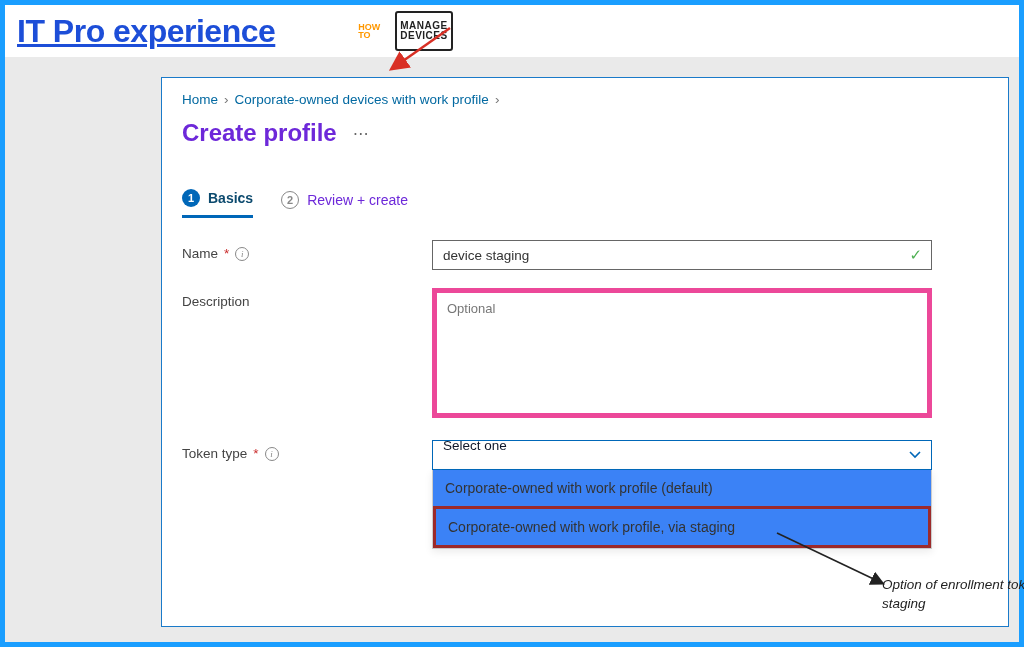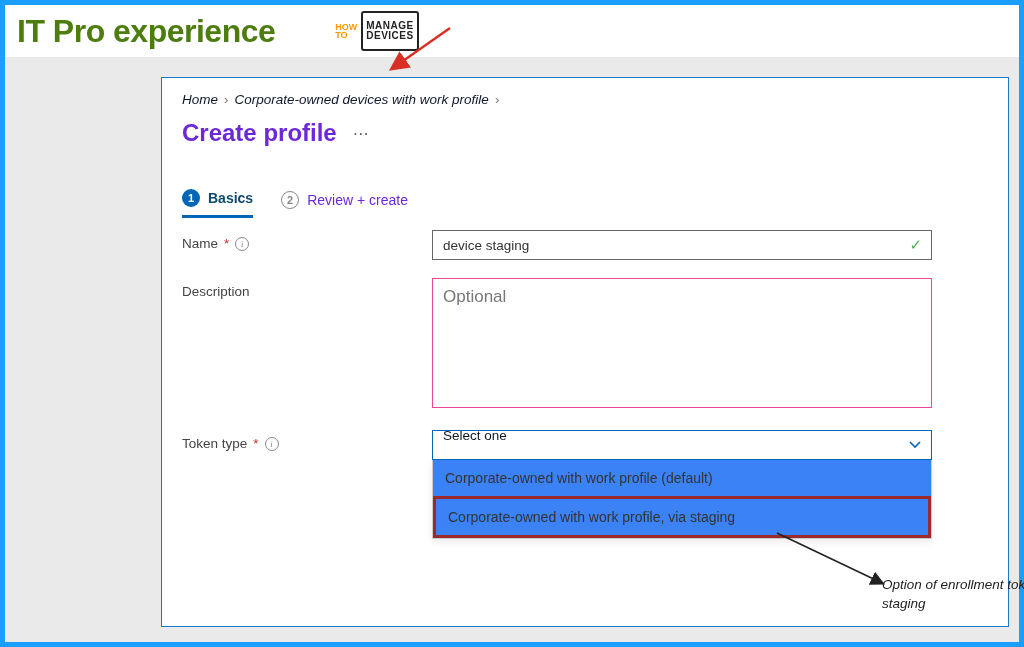--- a/index.html
+++ b/index.html
@@ -20,30 +20,32 @@
   .header-band {
     background: #fff;
     padding: 6px 12px 6px 12px;
     display: flex;
     align-items: center;
     gap: 60px;
   }
   .page-heading {
     font-size: 32px;
     font-weight: 600;
-    color: #4d7c0f;
+    color: #1d4ed8;
     letter-spacing: -0.5px;
+    text-decoration: underline;
   }
   .logo-box {
     display: inline-flex;
     align-items: center;
-    gap: 4px;
+    gap: 15px;
     font-size: 10px;
     font-weight: 700;
     line-height: 1;
+    margin-left: 23px;
   }
   .logo-left { color: #ff9800; font-size: 9px; line-height: 0.9; }
   .logo-right {
     border: 2px solid #222;
     border-radius: 3px;
     padding: 8px 3px;
     color: #222;
     letter-spacing: 0.5px;
   }
   .red-arrow {
@@ -61,21 +63,21 @@
     border: 1px solid #1a7ac9;
     padding: 14px 20px 20px 20px;
   }
   .breadcrumb {
     font-size: 13.5px;
     color: #0067b8;
     display: flex;
     align-items: center;
     gap: 6px;
   }
-  .breadcrumb .crumb { color: #0f172a; cursor: pointer; font-style: italic; }
+  .breadcrumb .crumb { color: #0369a1; cursor: pointer; }
   .breadcrumb .sep { color: #777; }
   .title-row {
     display: flex; align-items: center; gap: 16px;
     margin-top: 12px;
   }
   .page-title {
     font-size: 24px;
     font-weight: 600;
     color: #6d28d9;
   }
@@ -92,21 +94,21 @@
   .tab-num {
     width: 18px; height: 18px; border-radius: 50%;
     display: inline-flex; align-items: center; justify-content: center;
     font-size: 11px; font-weight: 600;
   }
   .tab-num-active { background: #0067b8; color: #fff; }
   .tab-num-inactive { border: 1px solid #888; color: #888; }
   .tab-label-active { color: #0c4a6e; font-size: 14px; font-weight: 600; }
   .tab-label-inactive { color: #6d28d9; font-size: 14px; }
 
-  .form-area { margin-top: 12px; }
+  .form-area { margin-top: 22px; }
   .form-row {
     display: flex;
     align-items: flex-start;
     margin-bottom: 18px;
   }
   .form-label {
     width: 250px;
     font-size: 13.5px;
     color: #444;
     display: flex;
@@ -129,23 +131,23 @@
     font-size: 13.5px; color: #333;
     position: relative;
   }
   .input-wrap { position: relative; }
   .valid-check {
     position: absolute; right: 10px; top: 50%; transform: translateY(-50%);
     color: #4caf50; font-size: 15px;
   }
   .textarea-input {
     width: 100%; height: 130px;
-    border: 1px solid #ec4899;
+    border: 5px solid #ec4899;
     padding: 8px 10px;
-    font-size: 17px;
+    font-size: 13px;
     resize: none;
     font-family: inherit;
   }
   .textarea-input::placeholder { color: #777; }
 
   .select-box {
     width: 100%; height: 30px;
     border: 1px solid #0067b8;
     padding: 4px 30px 16px 10px;
     font-size: 13.5px; color: #0f172a;

